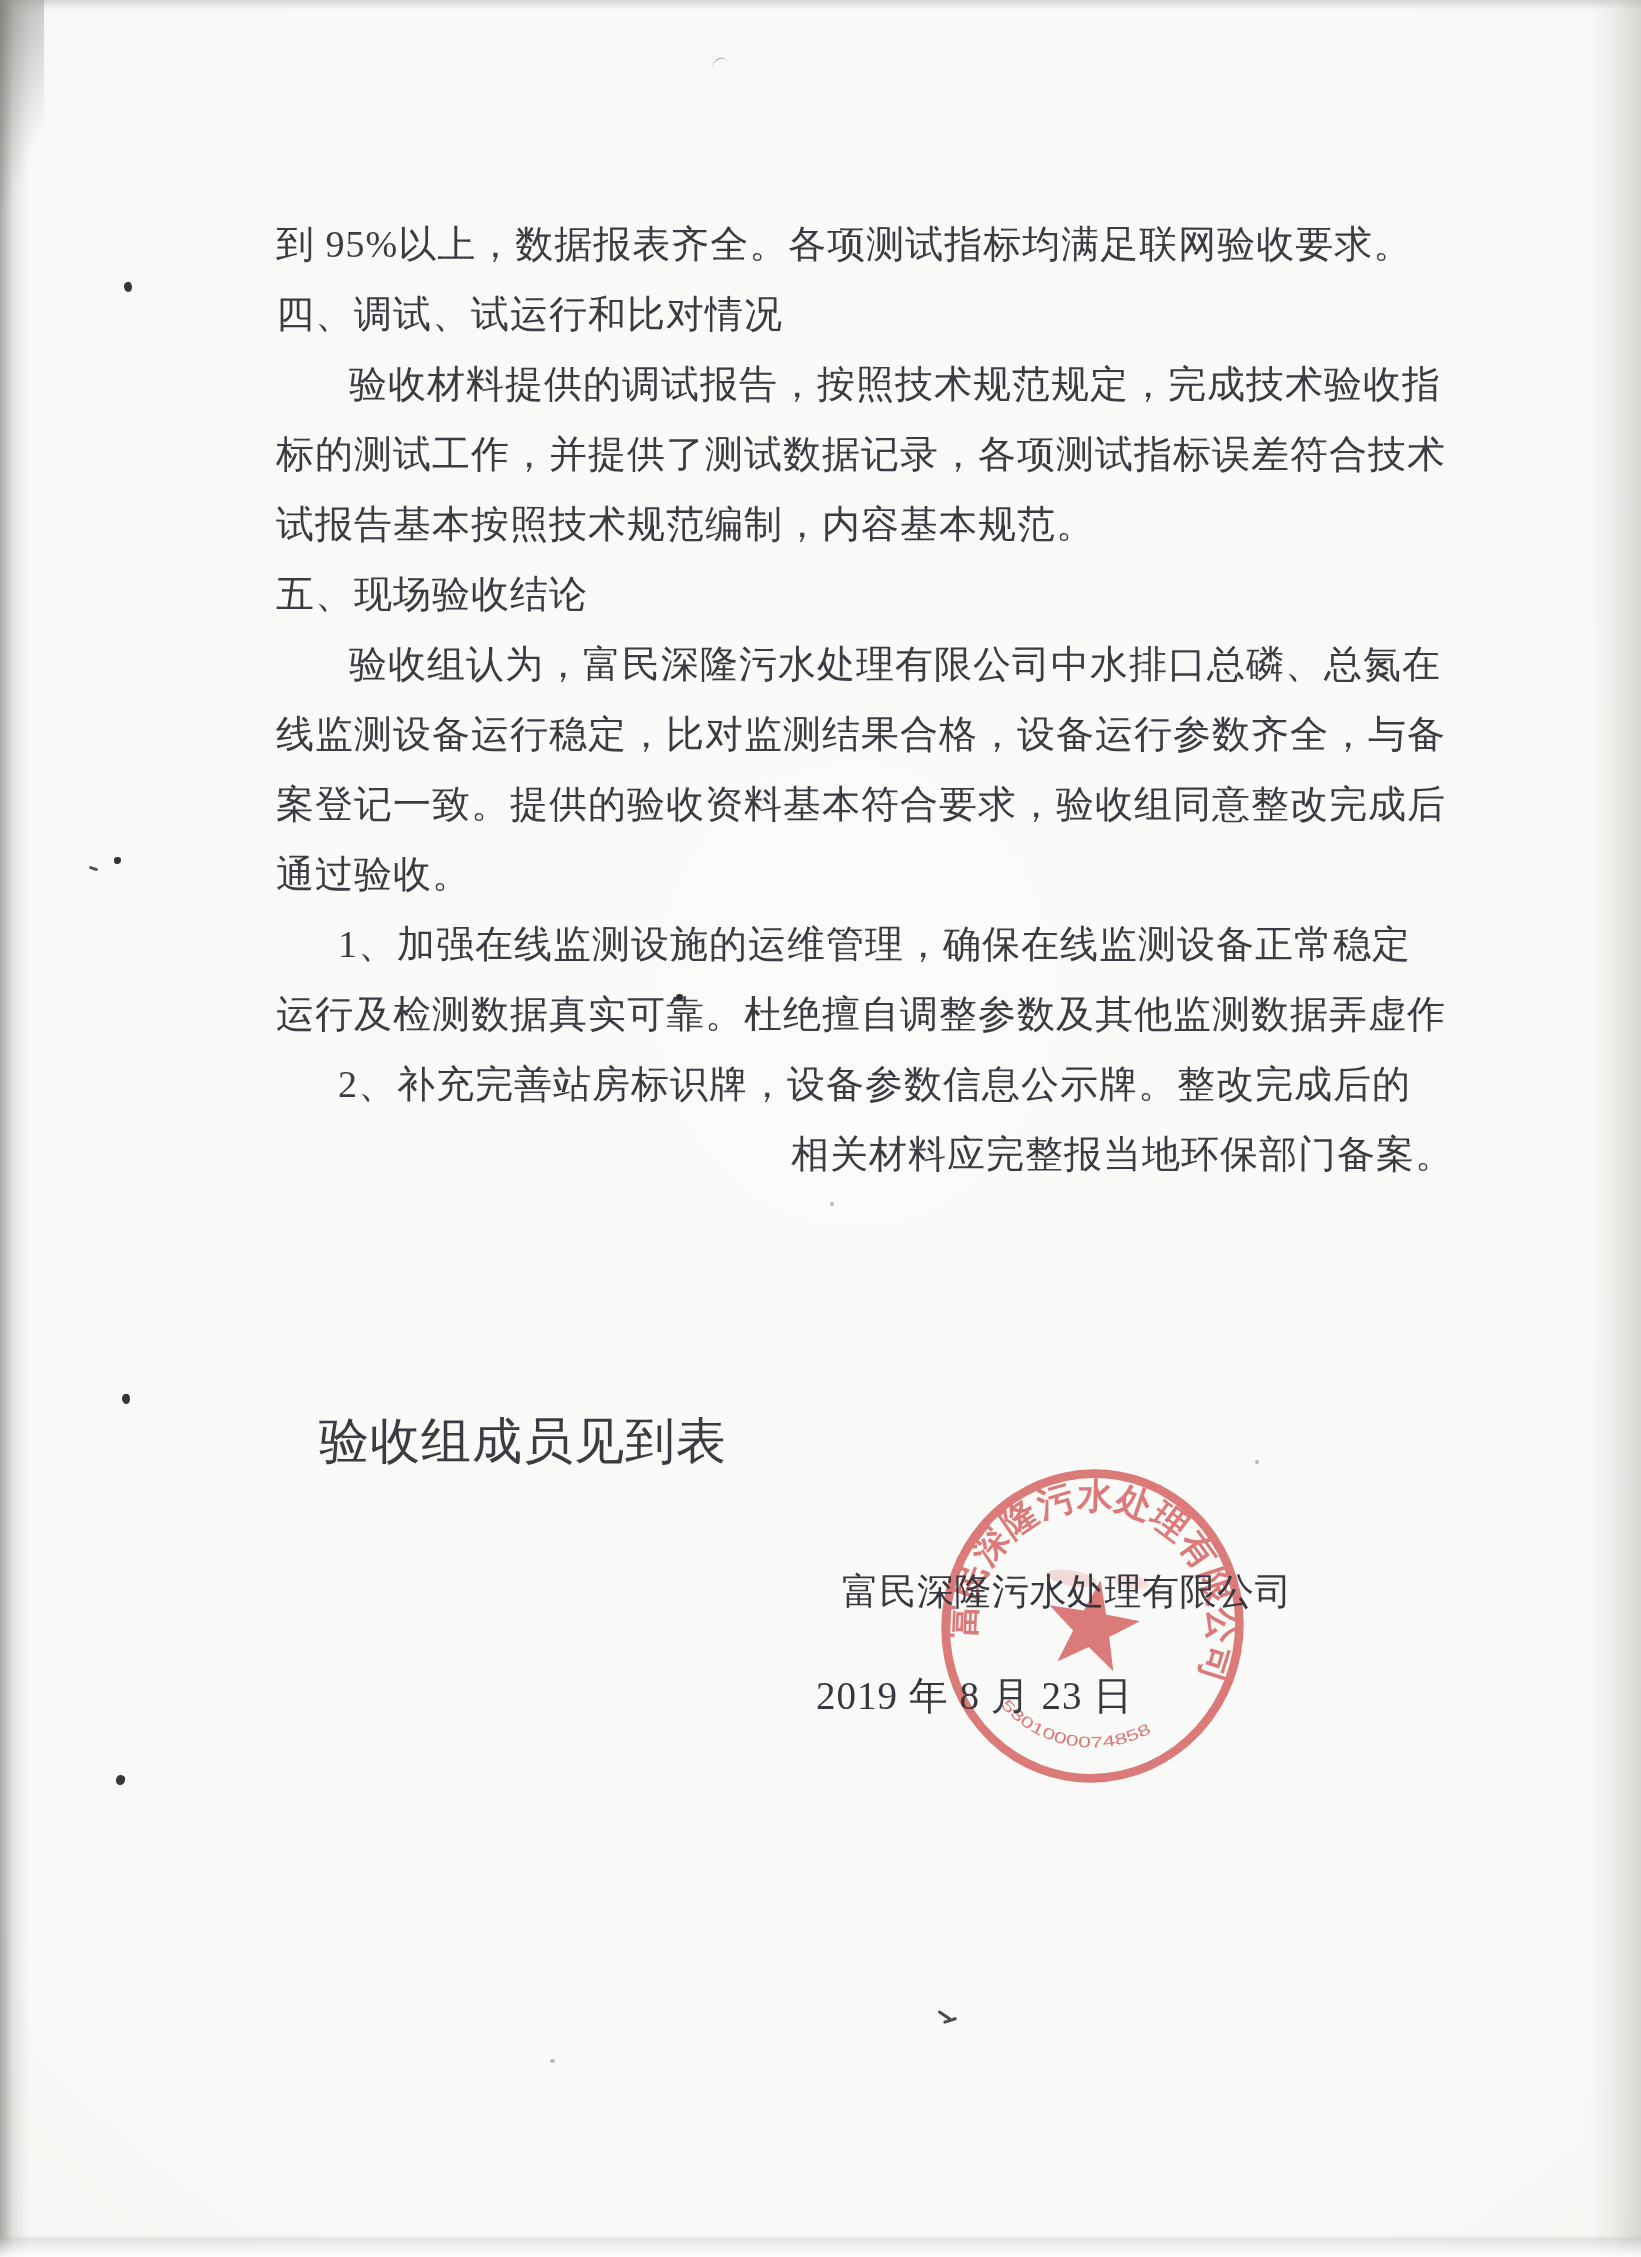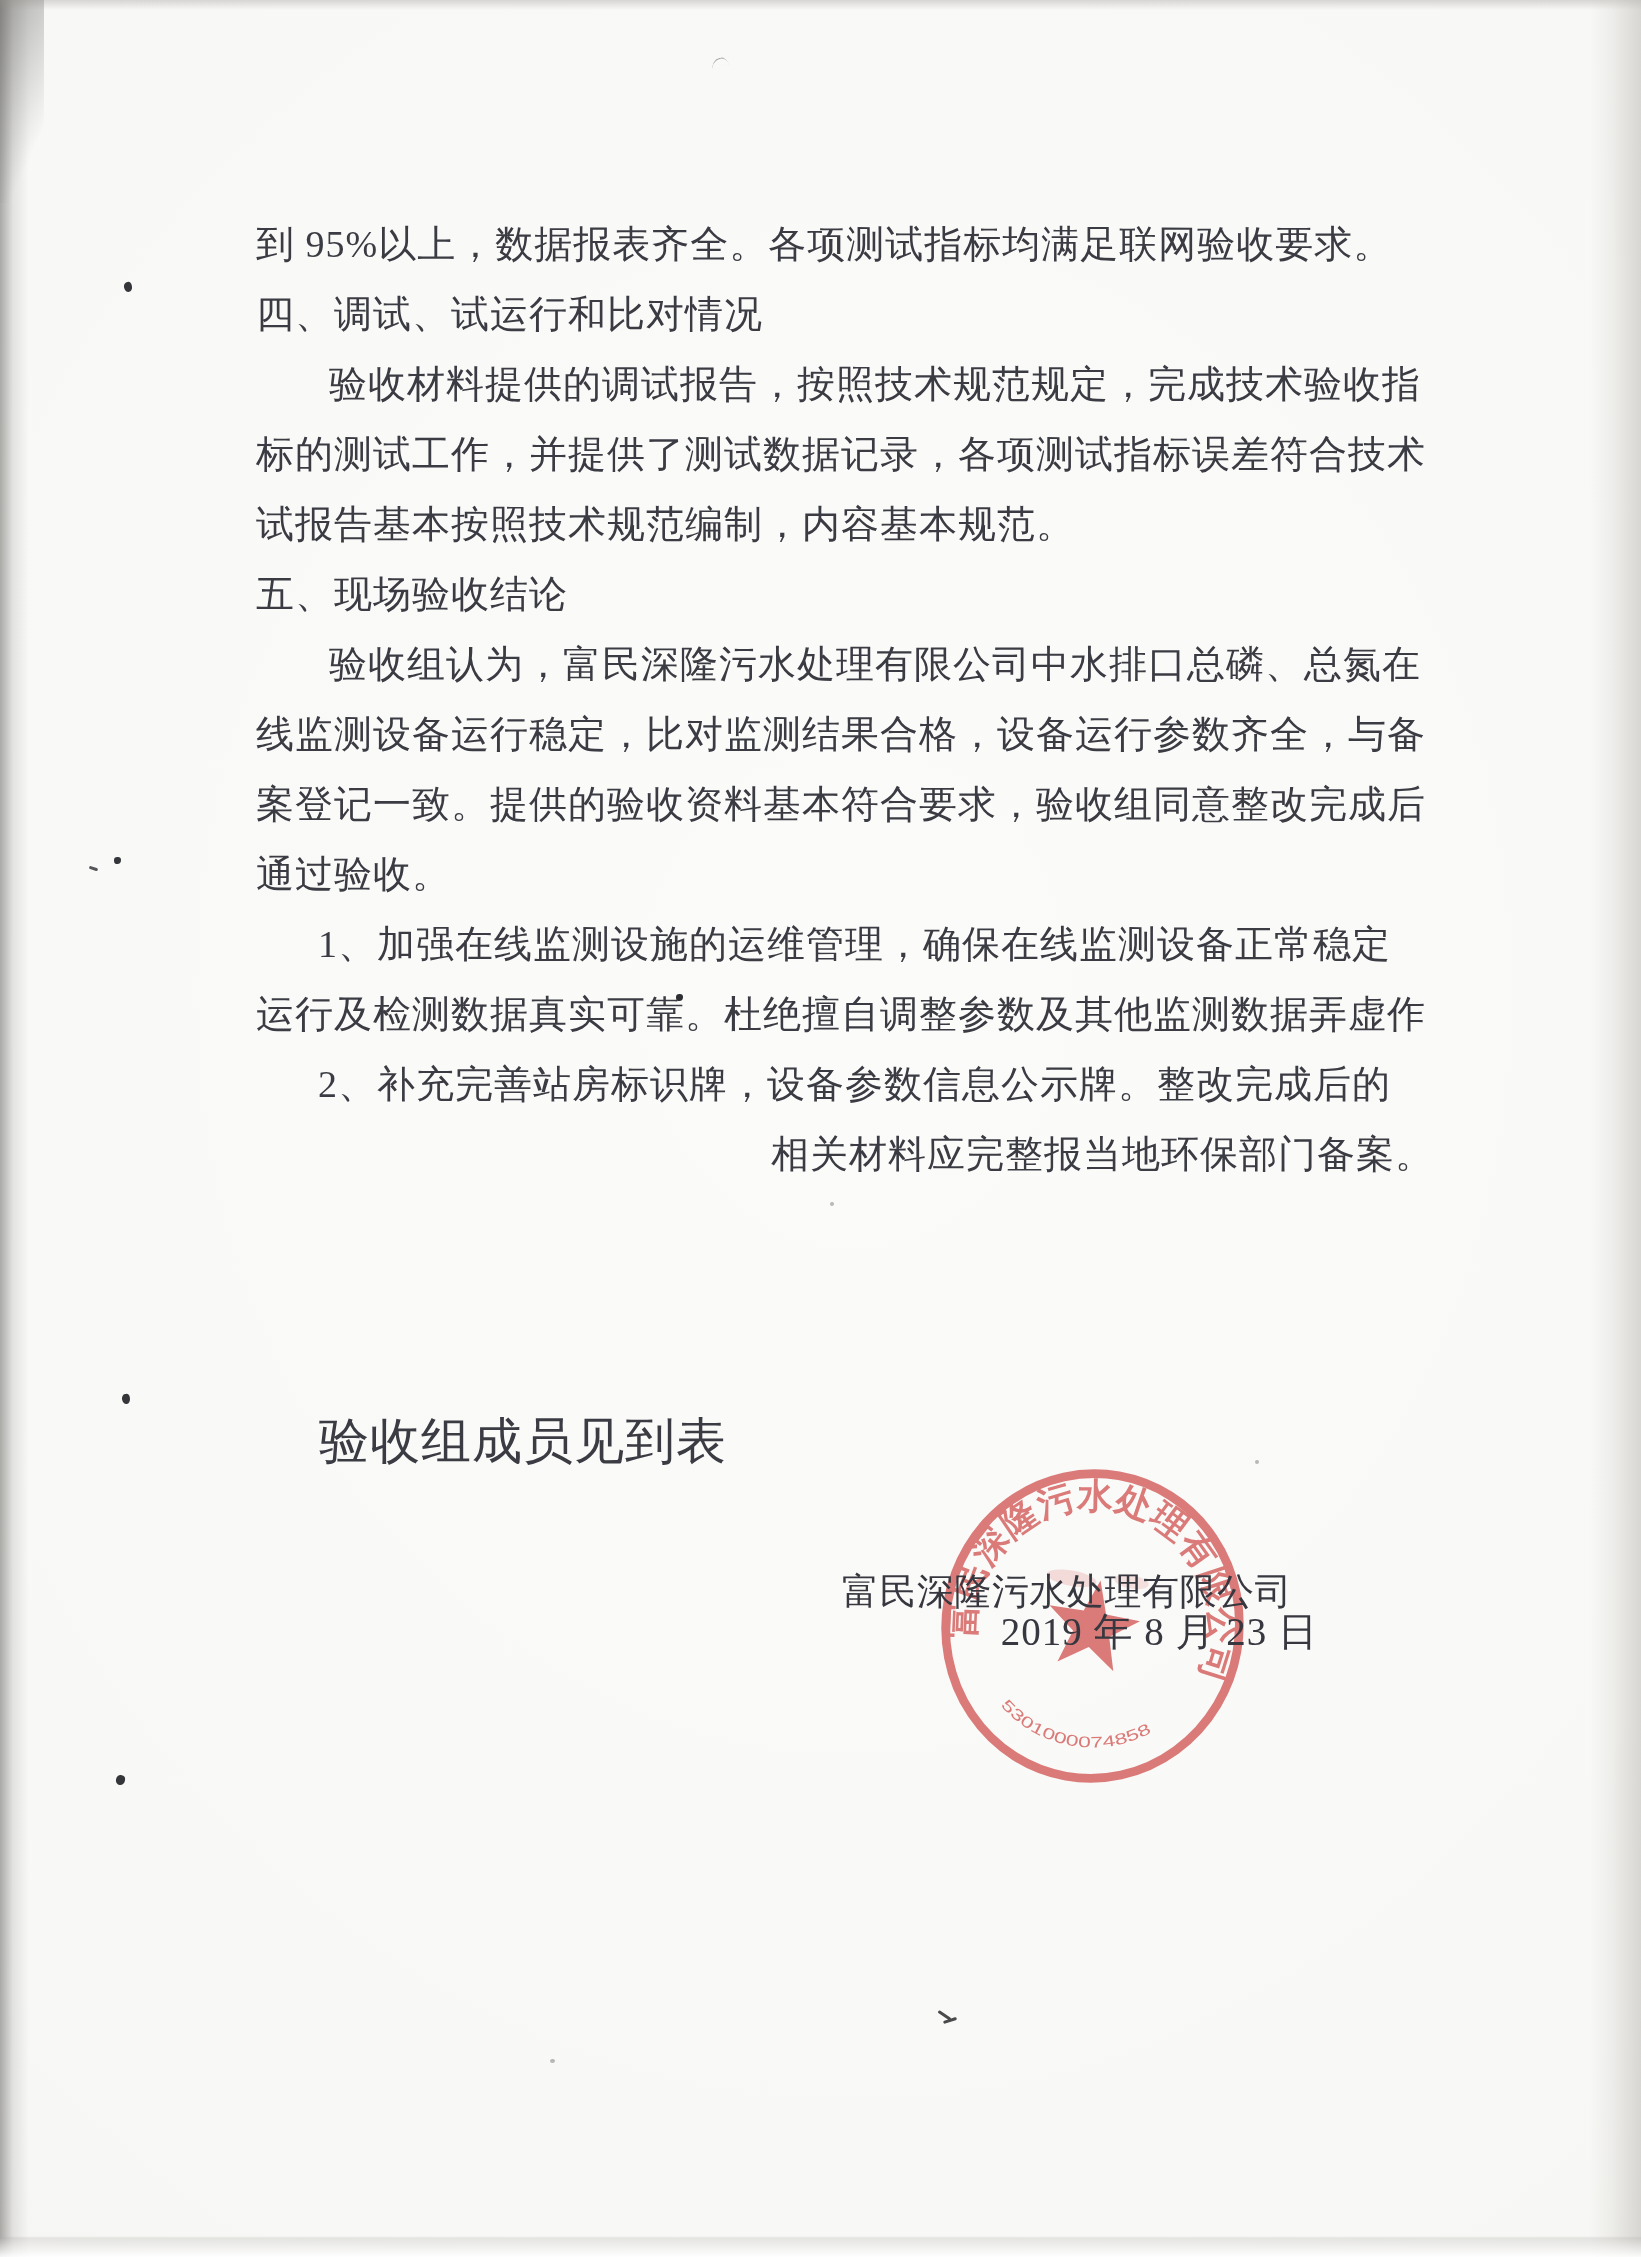--- a/index.html
+++ b/index.html
@@ -17,32 +17,32 @@
   .edge-left-corner{position:absolute;left:0;top:0;width:44px;height:203px;
     background:linear-gradient(115deg, rgba(92,91,88,.5), rgba(0,0,0,0) 75%);}
   .edge-top{position:absolute;left:0;top:0;width:1641px;height:9.7px;
     background:linear-gradient(to bottom, rgba(150,148,144,.35), rgba(0,0,0,0));}
   .edge-right{position:absolute;right:0;top:0;width:52px;height:2257px;
     background:linear-gradient(to left, rgba(188,186,181,.55), rgba(205,203,198,.25) 55%, rgba(0,0,0,0));}
   .edge-bottom{position:absolute;left:0;bottom:0;width:1641px;height:21px;
     background:linear-gradient(to top, rgba(255,255,255,.9), rgba(176,174,170,.28) 90%, rgba(0,0,0,0));}
 
   
-  .textblock{position:absolute;left:256px;top:209px;width:1178px;color:#3b3c43;}
+  .textblock{position:absolute;left:276px;top:209px;width:1178px;color:#3b3c43;}
   .line{height:70px;line-height:70px;font-size:38px;letter-spacing:1px;white-space:nowrap;}
   .ind-para{padding-left:73px;}
   .ind-list{padding-left:62px;}
   .ind-sub{padding-left:58px;text-align:right;}
 
   .note-line{position:absolute;left:319px;top:1406px;height:70px;line-height:70px;
     font-size:50px;letter-spacing:1px;color:#3b3c43;white-space:nowrap;}
 
   .sig-block{position:absolute;left:816px;top:1572px;width:502px;color:#37383f;}
   .sig-company{font-size:37px;line-height:39px;letter-spacing:0.5px;text-align:center;white-space:nowrap;}
-  .sig-date{font-size:39px;line-height:41px;letter-spacing:1px;text-align:right;white-space:nowrap;
+  .sig-date{margin-top:64px;font-size:39px;line-height:41px;letter-spacing:1px;text-align:left;white-space:nowrap;
     font-family:"Liberation Serif","DejaVu Serif",serif;}
 
   
   .stamp{position:absolute;left:909px;top:1433px;width:367px;height:386px;
     mix-blend-mode:multiply;opacity:.88;}
   .stamp svg{filter:blur(0.4px);}
 
   
   .speck{position:absolute;background:#35363a;border-radius:50% 45% 55% 50%;}
   .sp1{left:124px;top:282px;width:7.7px;height:9.7px;transform:rotate(-14deg);}

